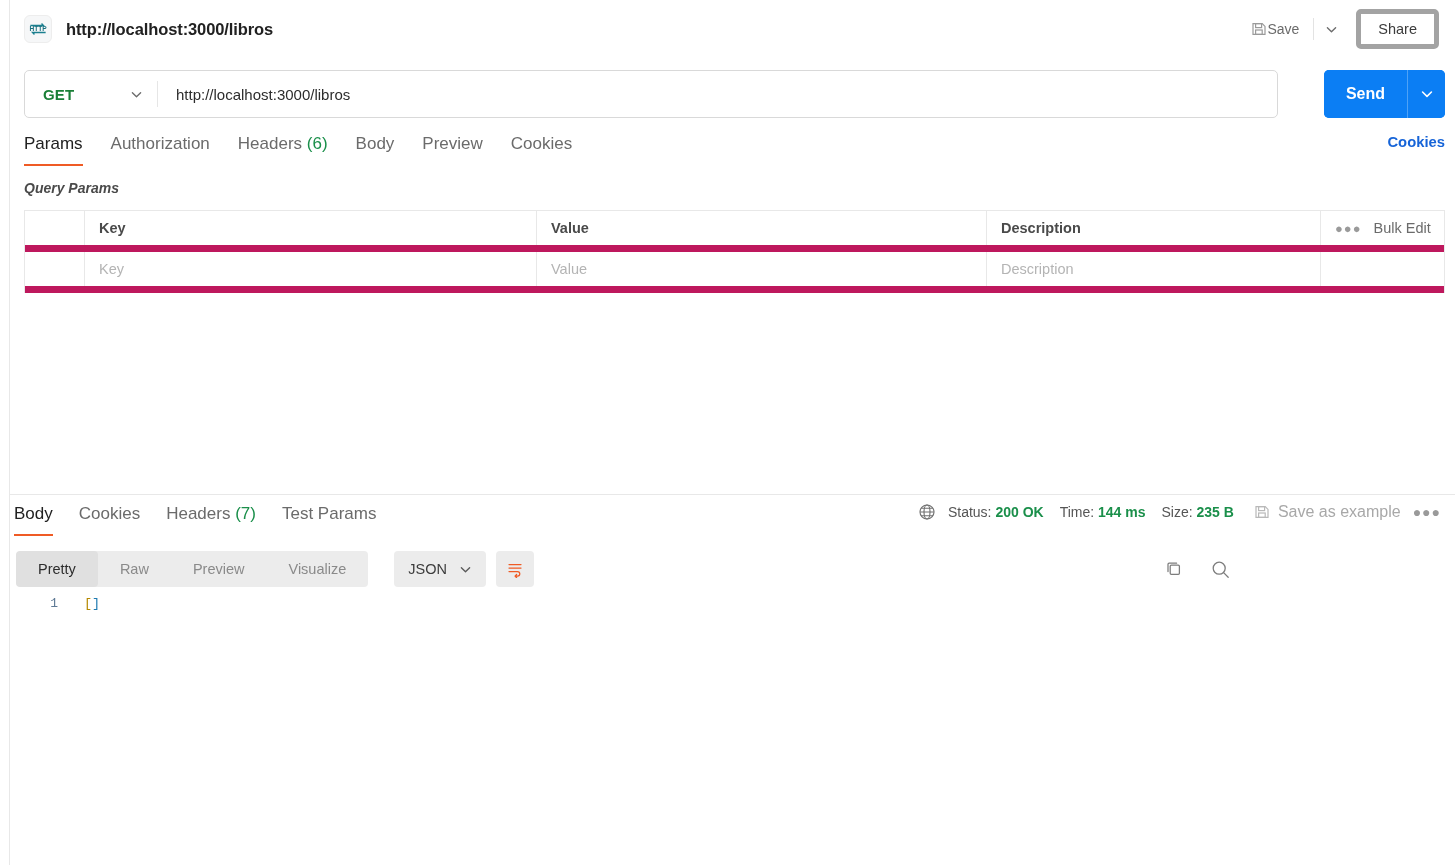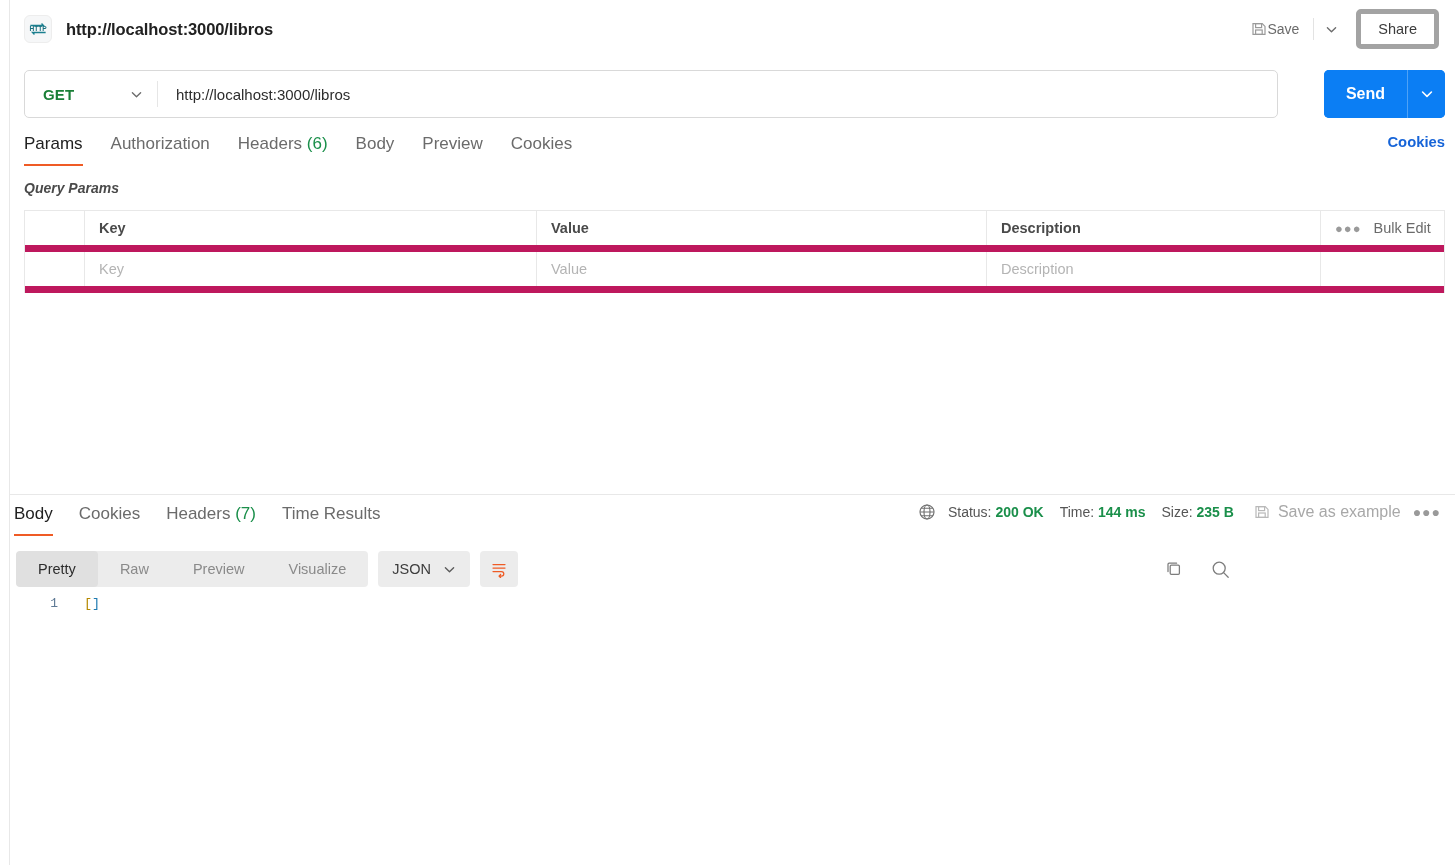--- a/index.html
+++ b/index.html
@@ -336,21 +336,21 @@
     background: transparent;
     border: none;
     font-family: inherit;
   }
   .seg-btn.active {
     background: #e0e0e0;
     color: #2c2c2c;
     border-radius: 4px;
   }
   .fmt-select {
-    margin-left: 10px;
+    margin-left: 26px;
     height: 36px;
     background: #ececec;
     border-radius: 4px;
     display: flex;
     align-items: center;
     gap: 12px;
     padding: 0 14px;
     font-size: 14.5px;
     color: #3c3c3c;
     cursor: pointer;
@@ -548,21 +548,21 @@
       <span>Body</span>
     </div>
     <div class="tab">
       <span>Cookies</span>
     </div>
     <div class="tab">
       <span>Headers</span>
       <span class="count">(7)</span>
     </div>
     <div class="tab">
-      <span>Time Results</span>
+      <span>Test Params</span>
     </div>
 
     <div class="resp-meta">
       <span class="globe-ic">
         <svg width="18" height="18" viewBox="0 0 18 18" aria-hidden="true">
           <circle cx="9" cy="9" r="7" fill="none" stroke="#707070" stroke-width="1.15"></circle>
           <ellipse cx="9" cy="9" rx="3" ry="7" fill="none" stroke="#707070" stroke-width="1.15"></ellipse>
           <path d="M2.2 9 H15.8 M3.3 5.2 H14.7 M3.3 12.8 H14.7" stroke="#707070" stroke-width="1.05" fill="none"></path>
         </svg>
       </span>

